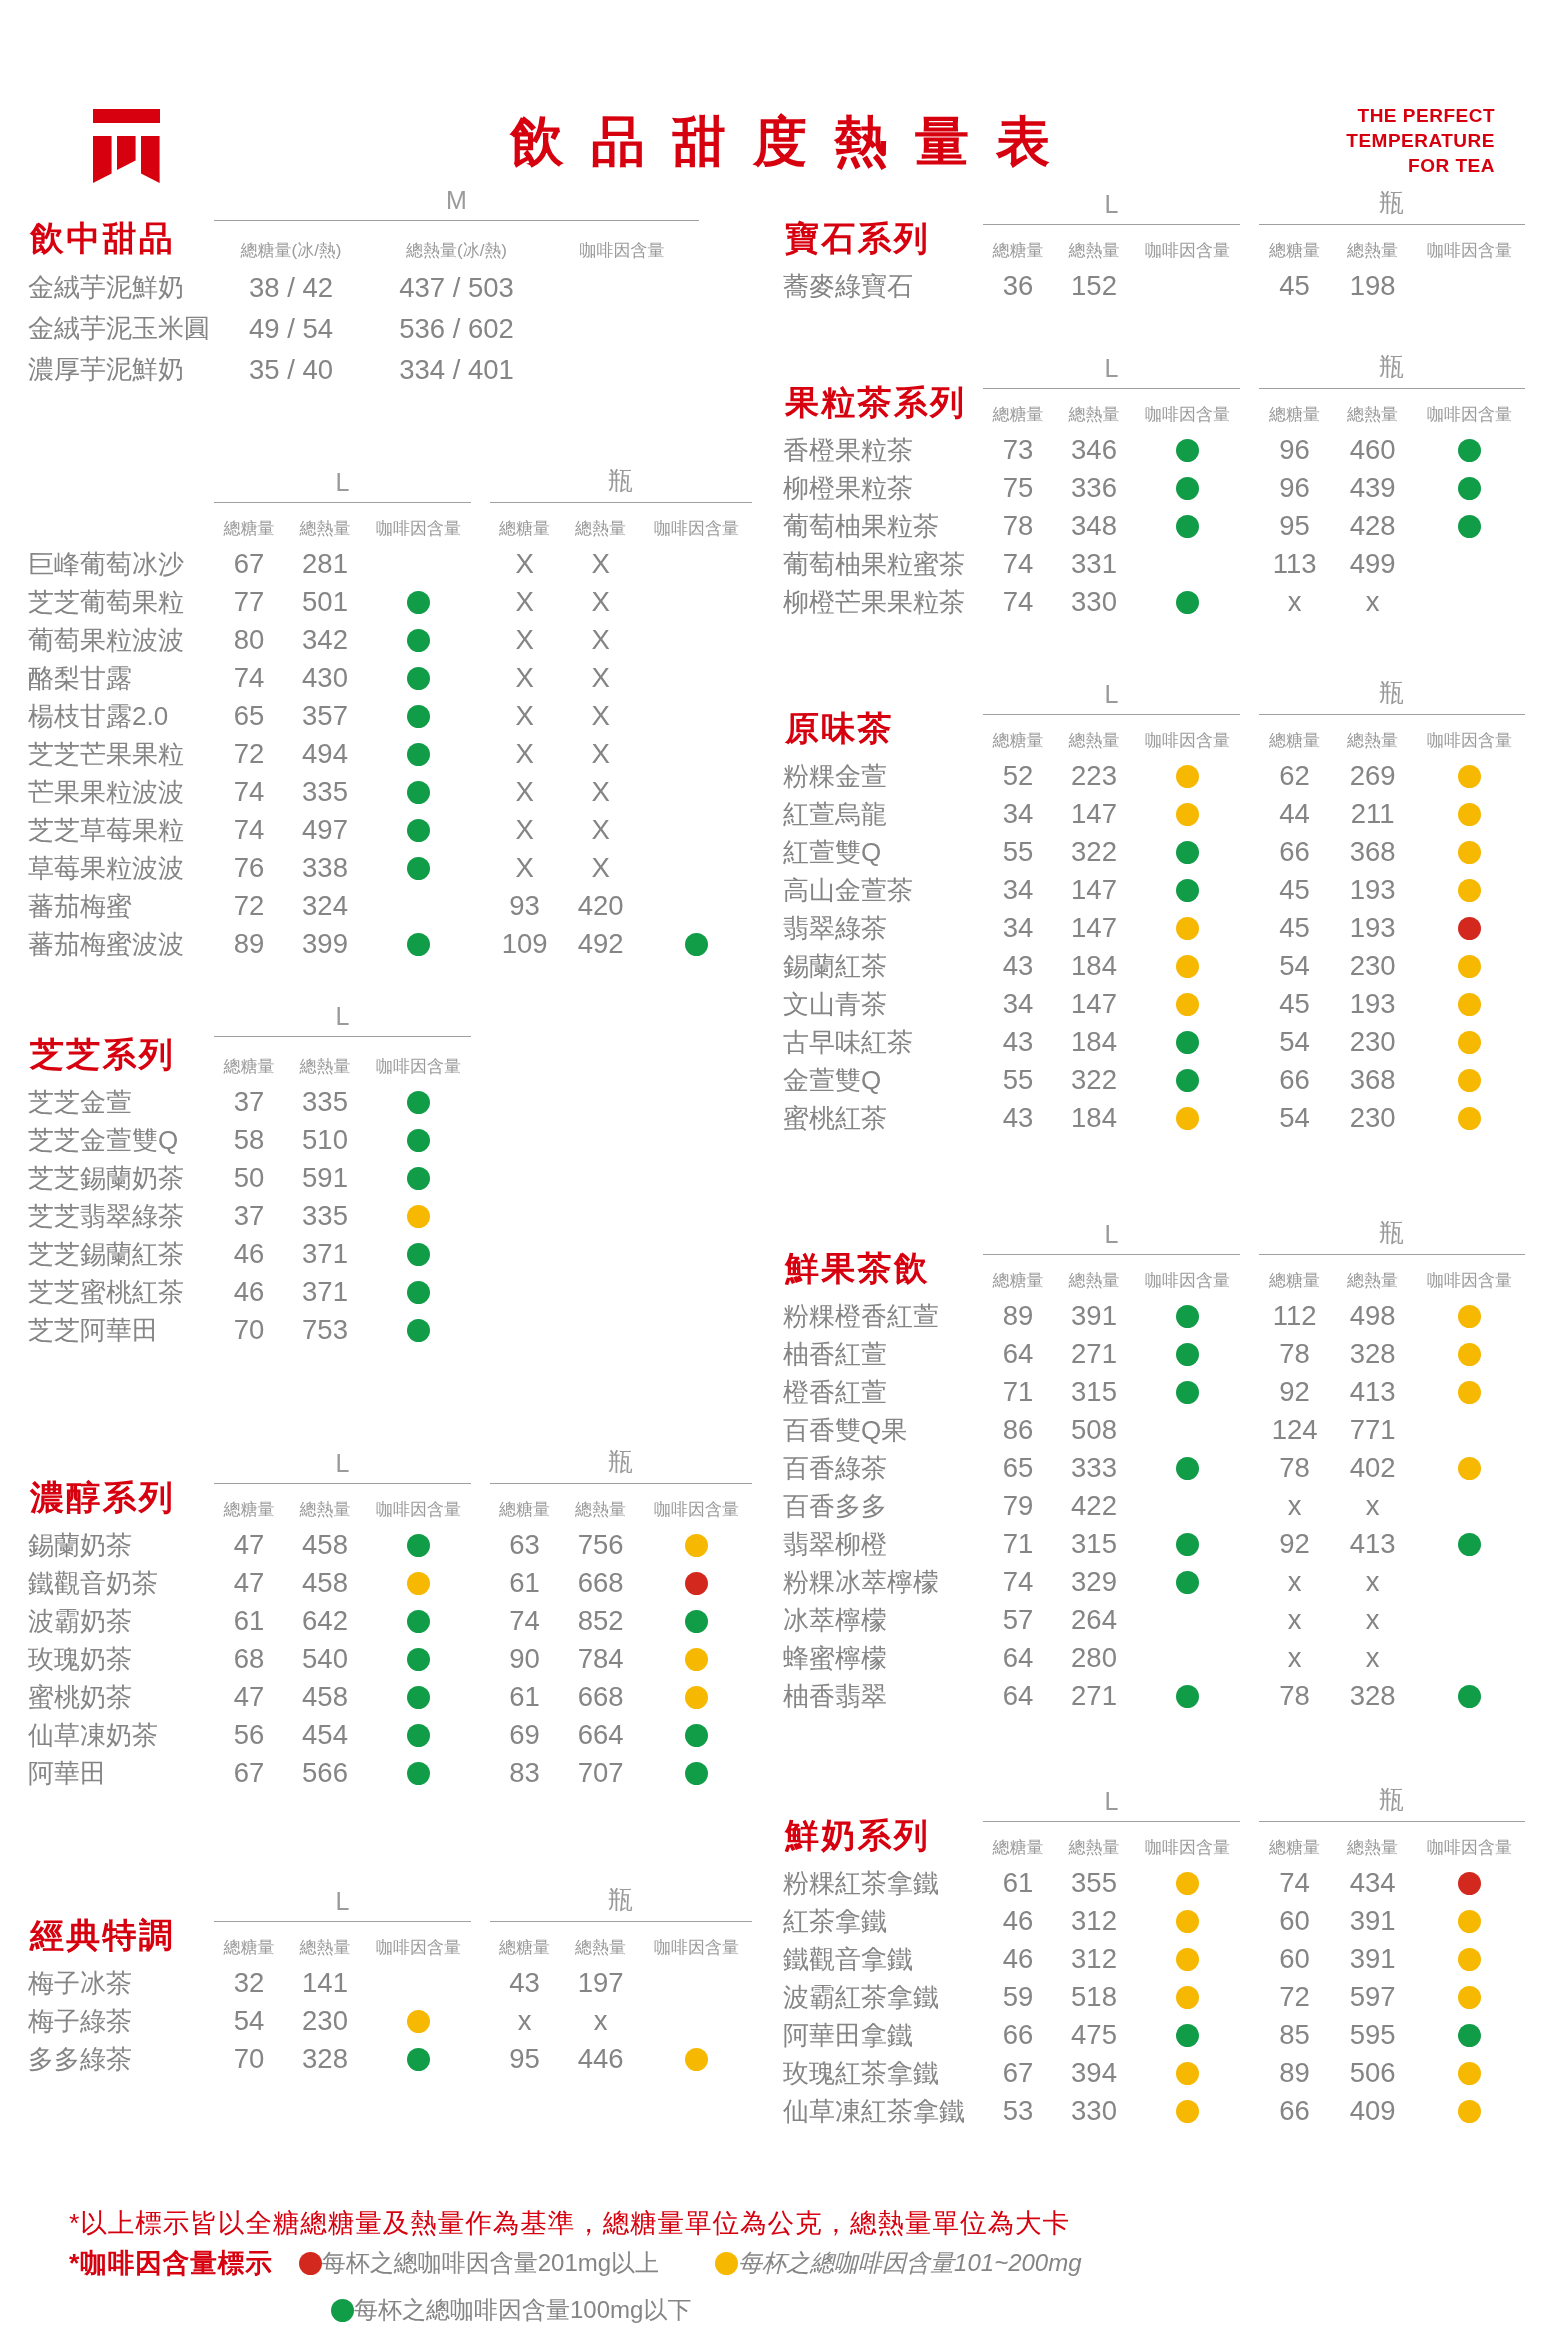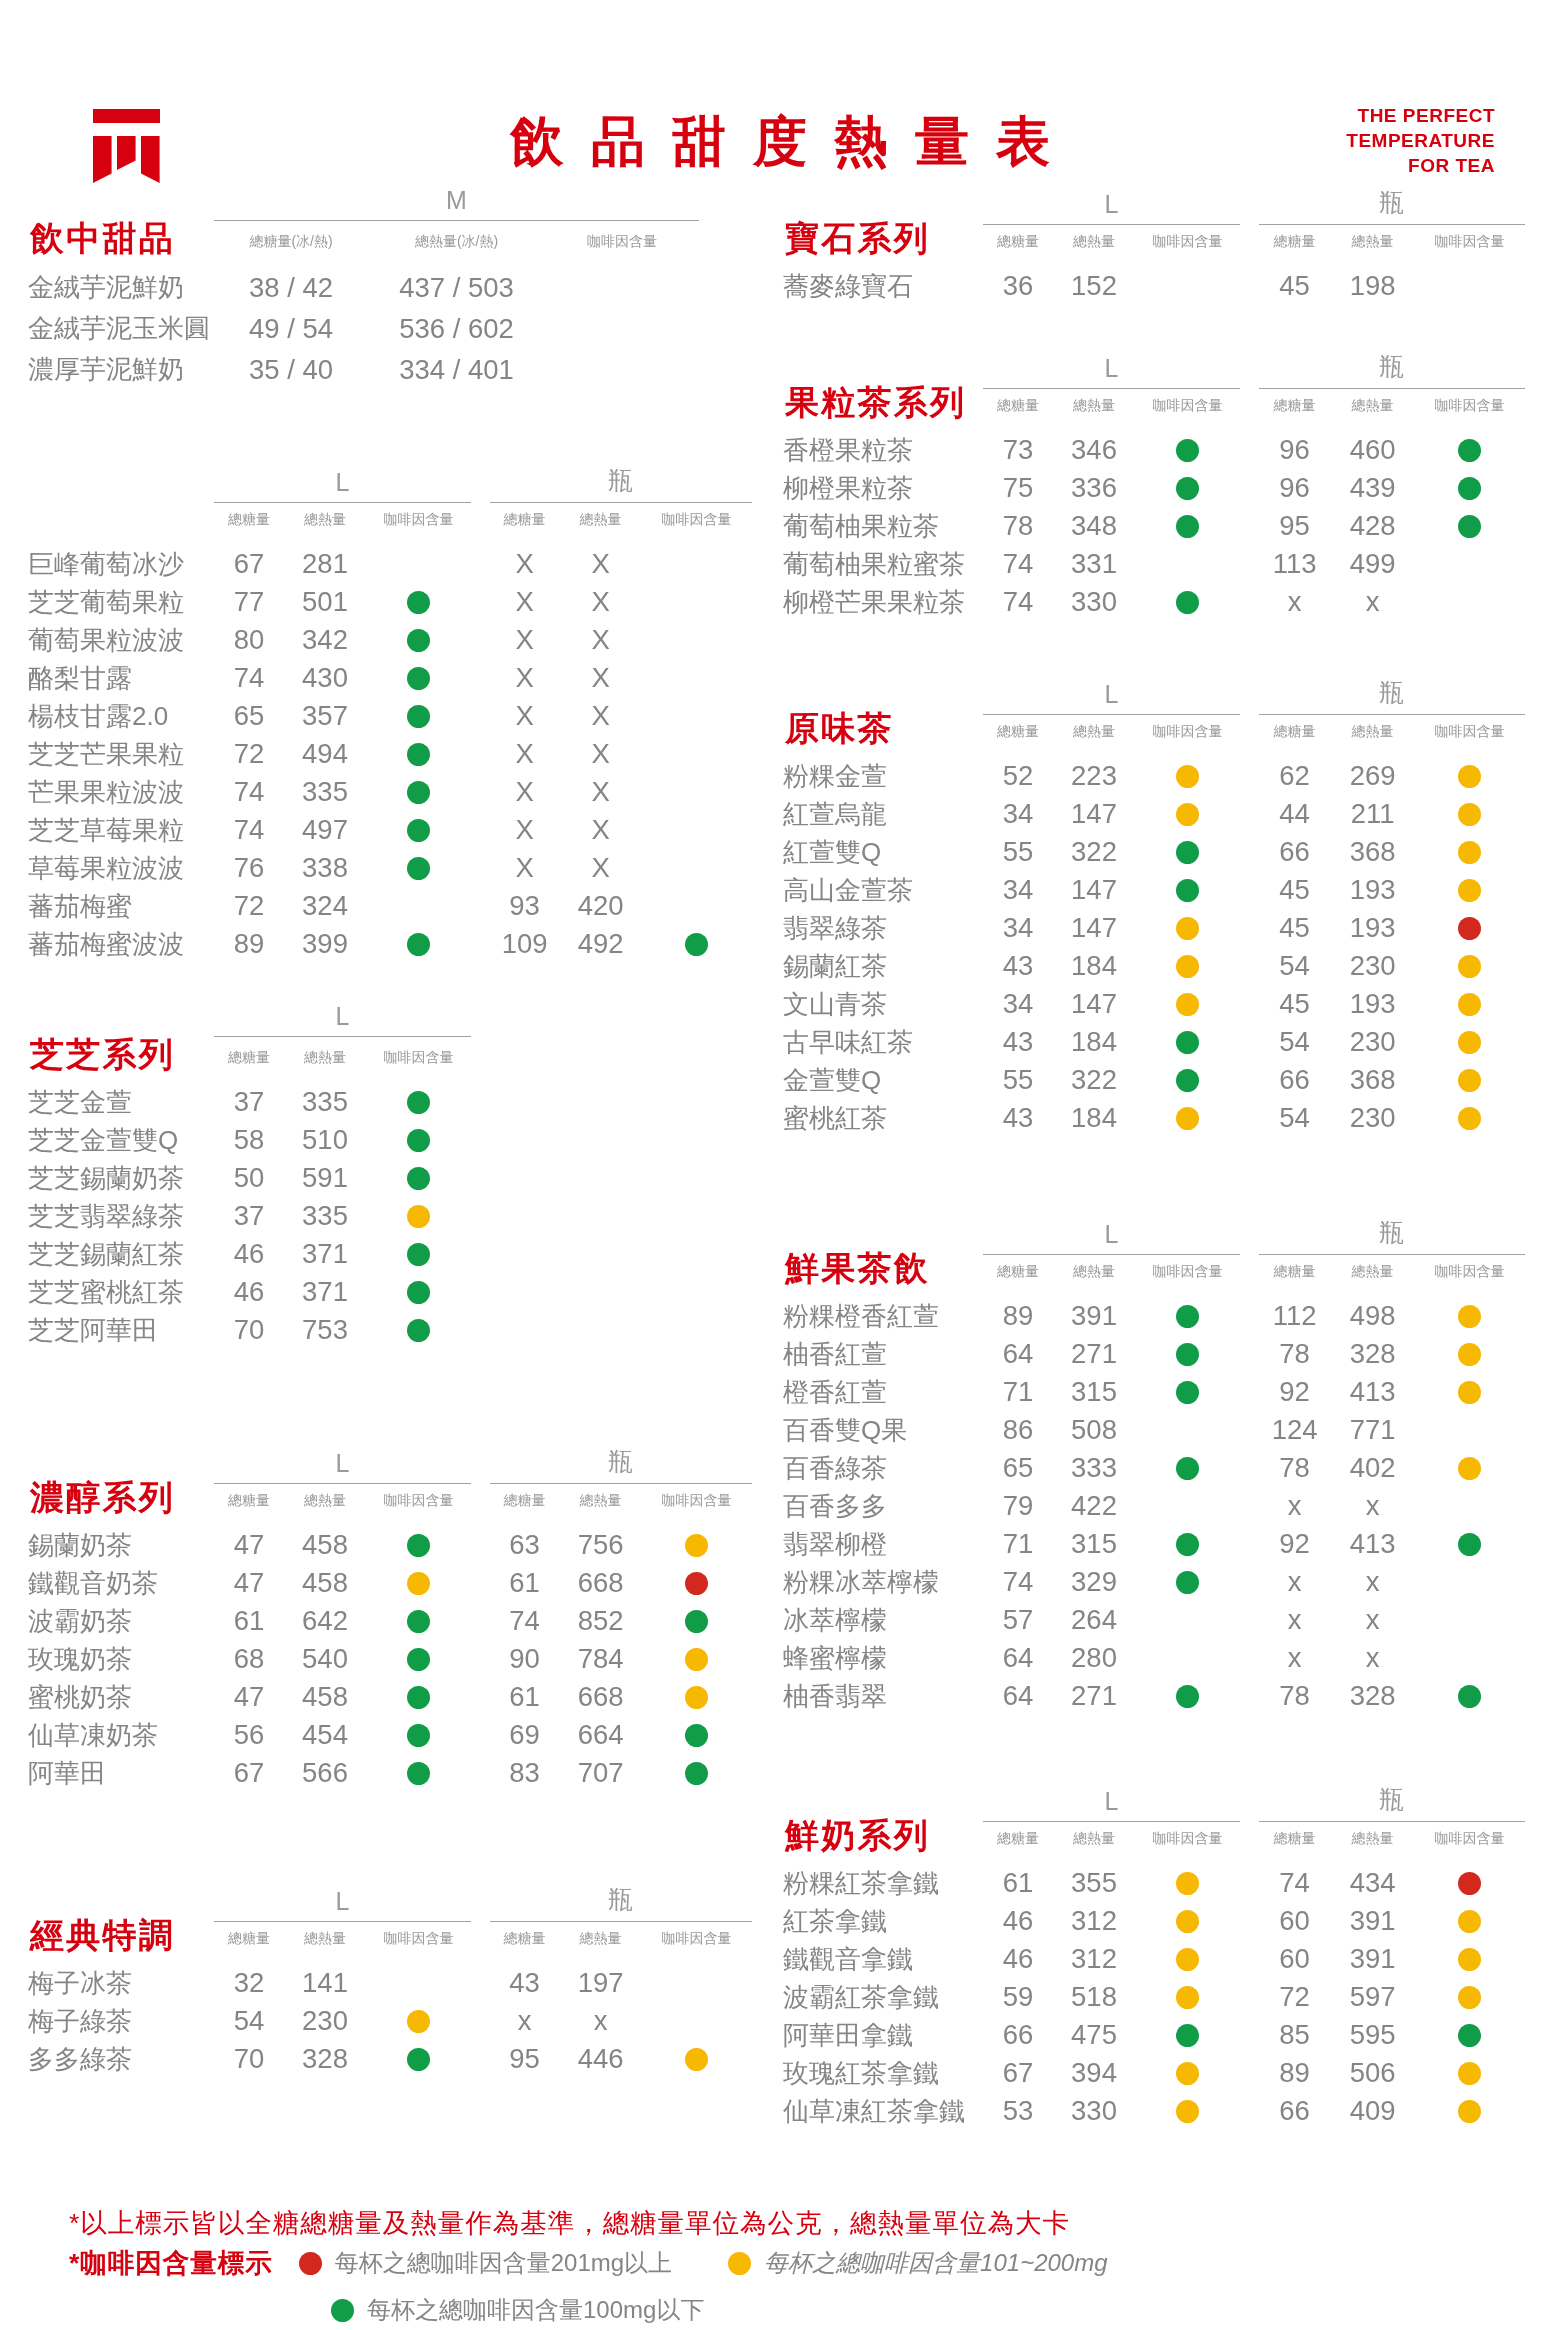--- a/index.html
+++ b/index.html
@@ -42,37 +42,37 @@
     font-size:34px;font-weight:700;color:var(--red);letter-spacing:2.3px;white-space:nowrap;
   }
   .sec-title:empty{display:none;}
   .hrow,.drow{display:grid;}
   .cols-m  .hrow,.cols-m  .drow{grid-template-columns:186px 154px 177px 154px;}
   .cols-ll .hrow,.cols-ll .drow{grid-template-columns:186px 70px 82px 105px;}
   .cols-lb .hrow,.cols-lb .drow{grid-template-columns:186px 70px 82px 105px 18.6px 70px 82px 110px;}
   .cols-rb .hrow,.cols-rb .drow{grid-template-columns:200px 70px 82px 105px 18.6px 72px 84px 110px;}
   .hrow.sizes{height:34px;align-items:end;font-size:25px;color:var(--hgray);}
   .sizes .group{grid-column:span 3;text-align:center;border-bottom:1.4px solid #a0a0a0;padding-bottom:4.7px;}
-  .hrow.heads{height:47px;align-items:start;padding-top:13px;font-size:14px;color:var(--hgray);}
+  .hrow.heads{height:47px;align-items:start;padding-top:19px;font-size:17px;color:var(--hgray);}
   .heads .h{text-align:center;white-space:nowrap;}
   .drow{height:38px;align-items:center;}
   .rh88 .drow{height:41px;}
   .cell.name{text-align:left;white-space:nowrap;font-size:26px;color:var(--gray);}
   .cell.v{text-align:center;font-size:27.5px;color:var(--gray);}
   .cell.dotc{display:flex;justify-content:center;align-items:center;}
   .dot{display:inline-block;width:23px;height:23px;border-radius:50%;}
   .dot.green{background:var(--dot-green);}
   .dot.yellow{background:var(--dot-yellow);}
   .dot.red{background:var(--dot-red);}
   
   .notes{position:absolute;left:69px;top:2205px;width:1445px;}
   .note1{font-size:26.6px;font-weight:400;color:var(--red);letter-spacing:0.9px;}
   .note2{margin-top:4px;display:flex;}
   .nlabel{font-size:26.6px;font-weight:700;color:var(--red);letter-spacing:0.9px;}
-  .litem{display:flex;align-items:center;gap:13px;font-size:24px;color:var(--gray);}
+  .litem{display:flex;align-items:center;gap:0;font-size:24px;color:var(--gray);}
   .note2 .litem{margin-left:26px;}
   .note2 .litem + .litem{margin-left:56px;font-style:italic;}
   .note3{margin-top:13px;padding-left:262px;display:flex;}
   .note3 .litem{margin-left:0;}
 </style>
 </head>
 <body>
 
 <div class="logo">
   <div class="bar-top"></div>

